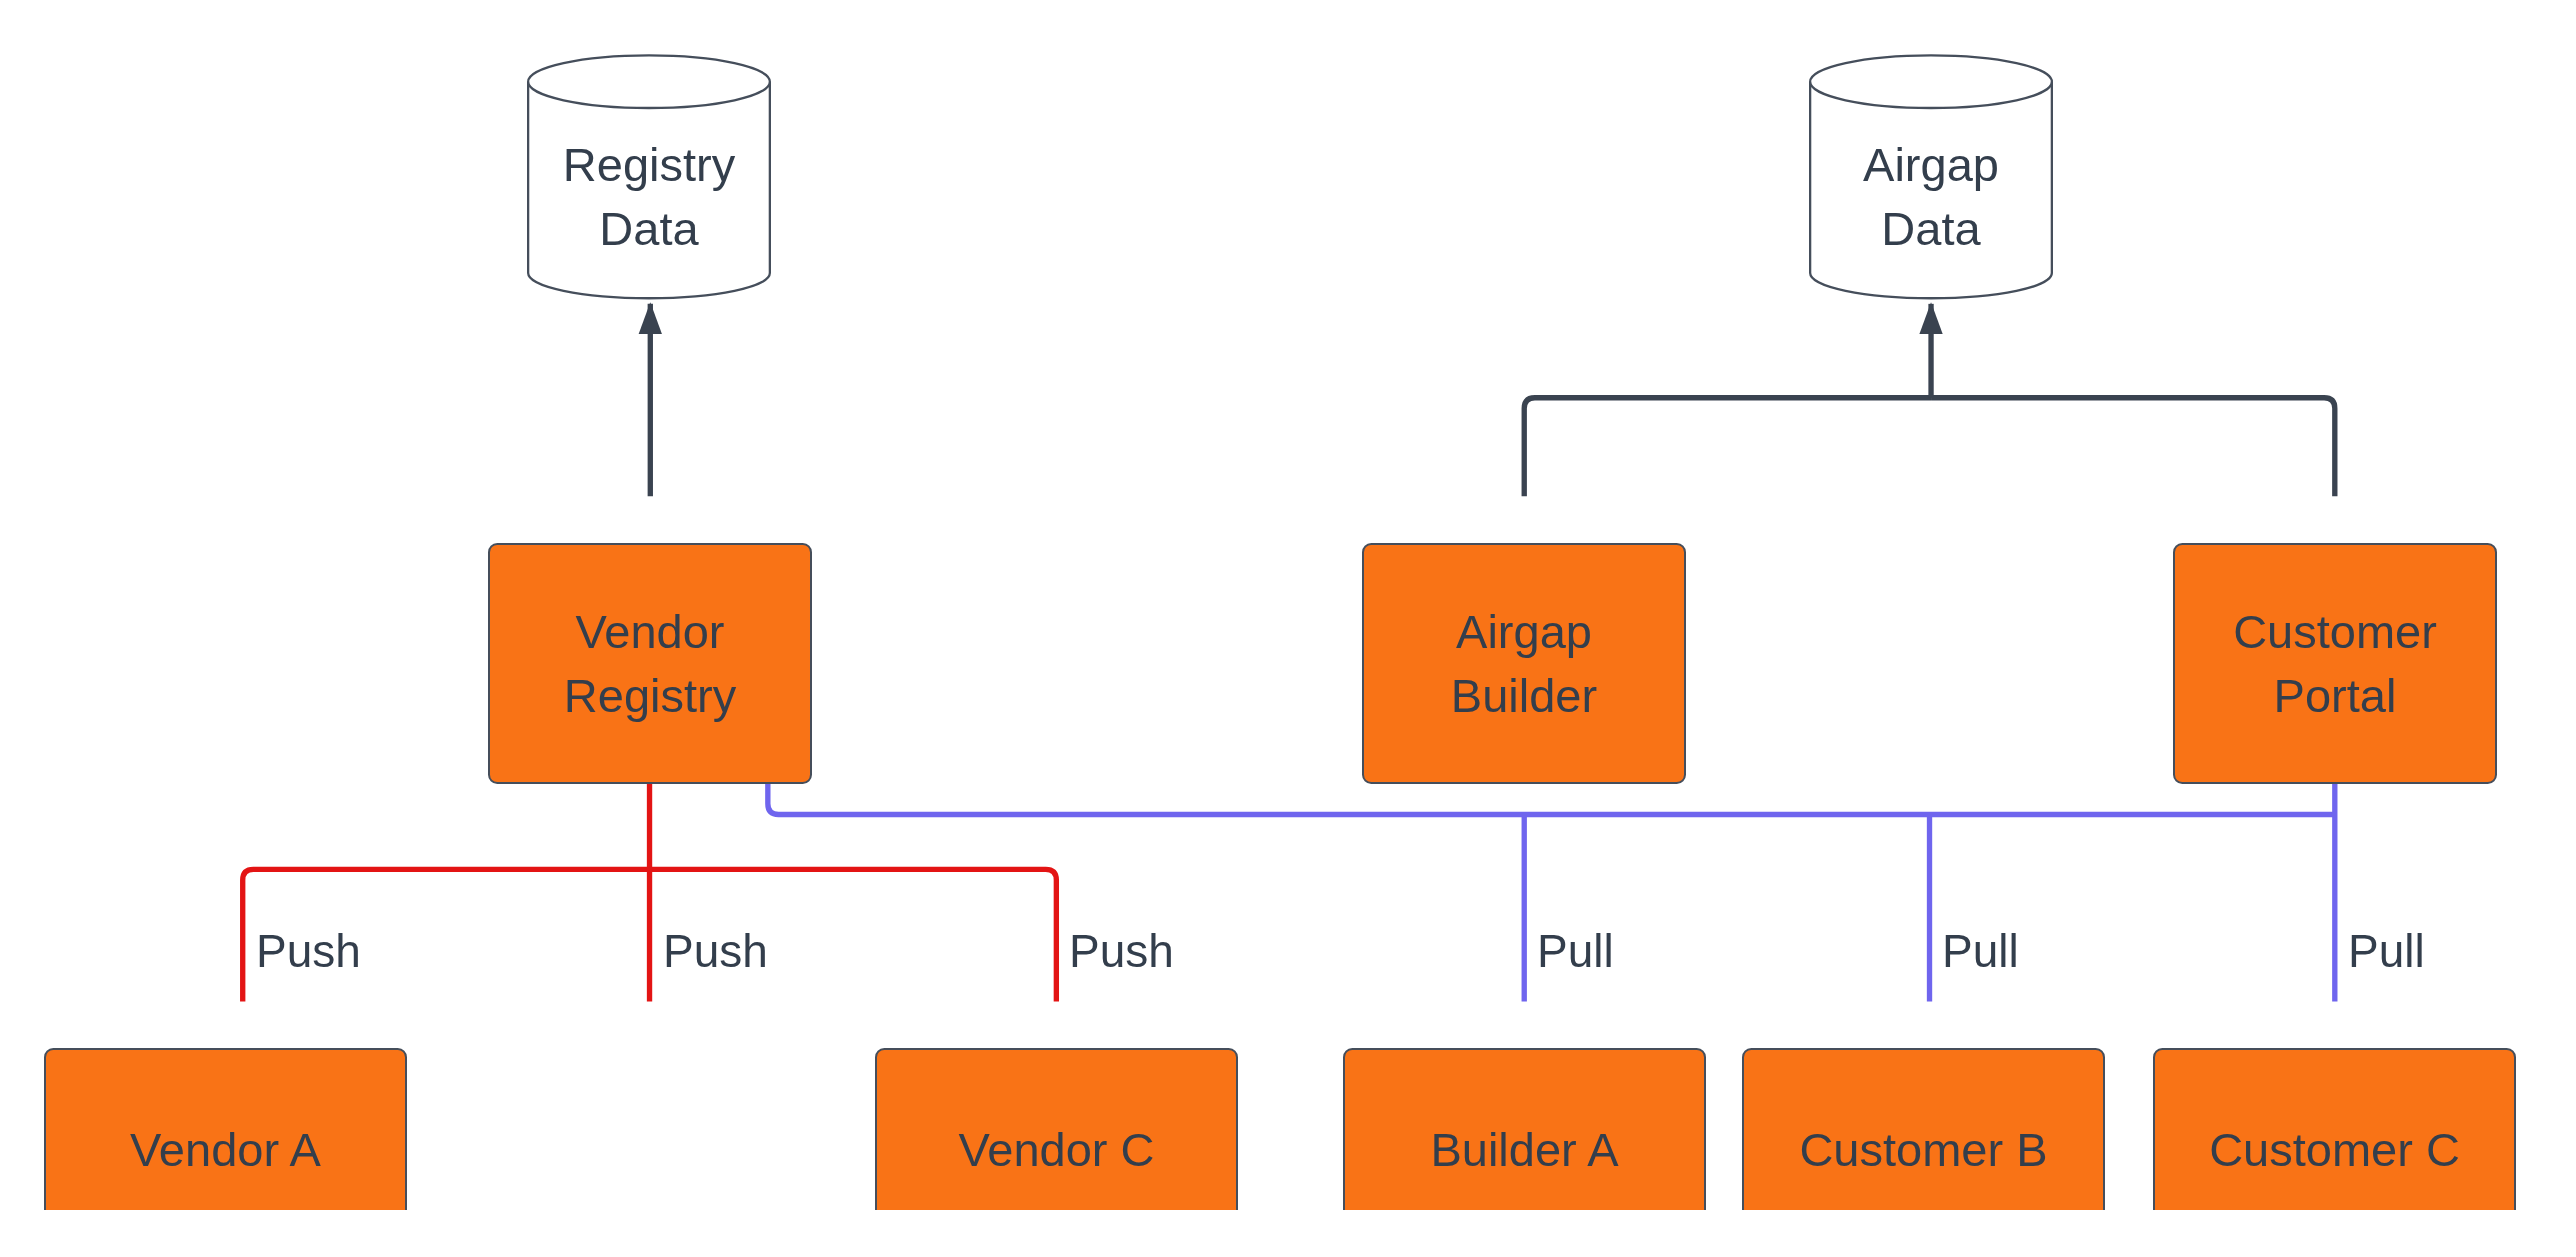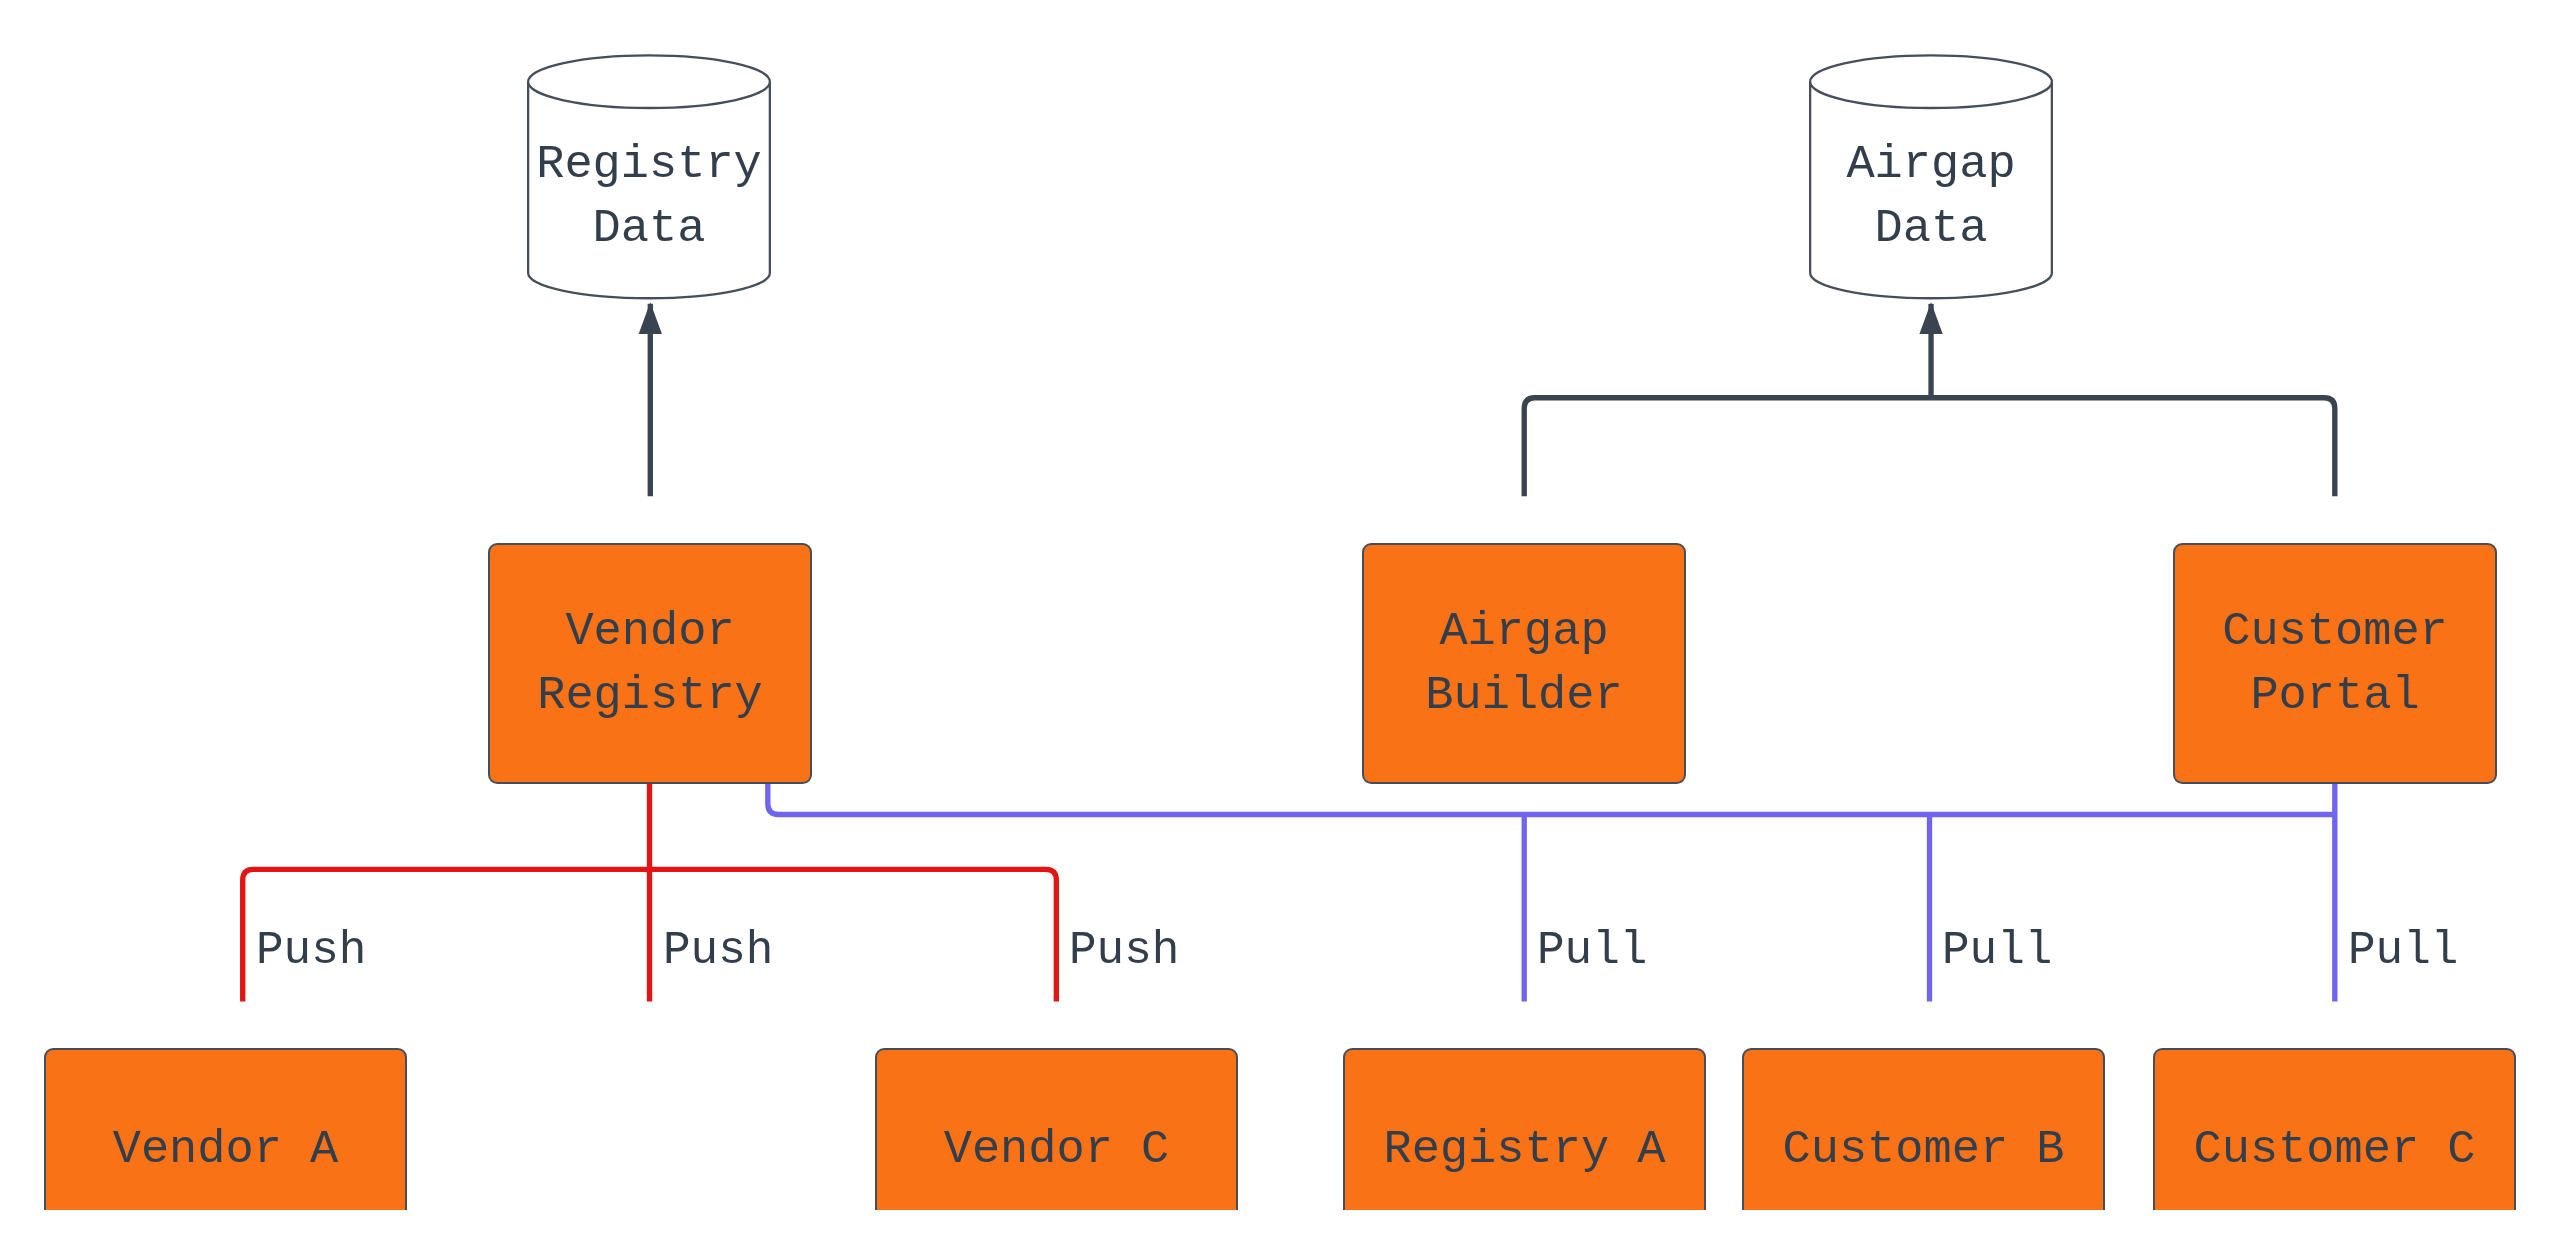--- a/index.html
+++ b/index.html
@@ -1,20 +1,20 @@
 <!DOCTYPE html>
 <html style="font-size:12.2px"><head>
 <meta charset="utf-8">
 <style>
   html,body{margin:0;padding:0;background:#ffffff;}
   #canvas{
     position:relative;
     width:2576px;height:1210px;
     background:#ffffff;
-    font-family:Liberation Mono, monospace;
+    font-family:Liberation Sans, sans-serif;
     overflow:hidden;
   }
   #edges{position:absolute;left:0;top:0;}
   .node{
     position:absolute;
     display:flex;align-items:center;justify-content:center;
     text-align:center;
     color:#333e4c;
     font-size:47px;line-height:64px;
     white-space:pre-line;
@@ -114,21 +114,21 @@
   </div>
 
   <div class="node box n-vendor-a">
     <div class="node-label">Vendor A</div>
   </div>
   <div class="node box n-vendor-c">
     <div class="node-label">Vendor C</div>
   </div>
 
   <div class="node box n-customer-a">
-    <div class="node-label">Registry A</div>
+    <div class="node-label">Builder A</div>
   </div>
   <div class="node box n-customer-b">
     <div class="node-label">Customer B</div>
   </div>
   <div class="node box n-customer-c">
     <div class="node-label">Customer C</div>
   </div>
 
 <div class="edge-label" style="left: 256px; top: 928px;">Push</div>
     <div class="edge-label" style="left: 663px; top: 928px;">Push</div>

